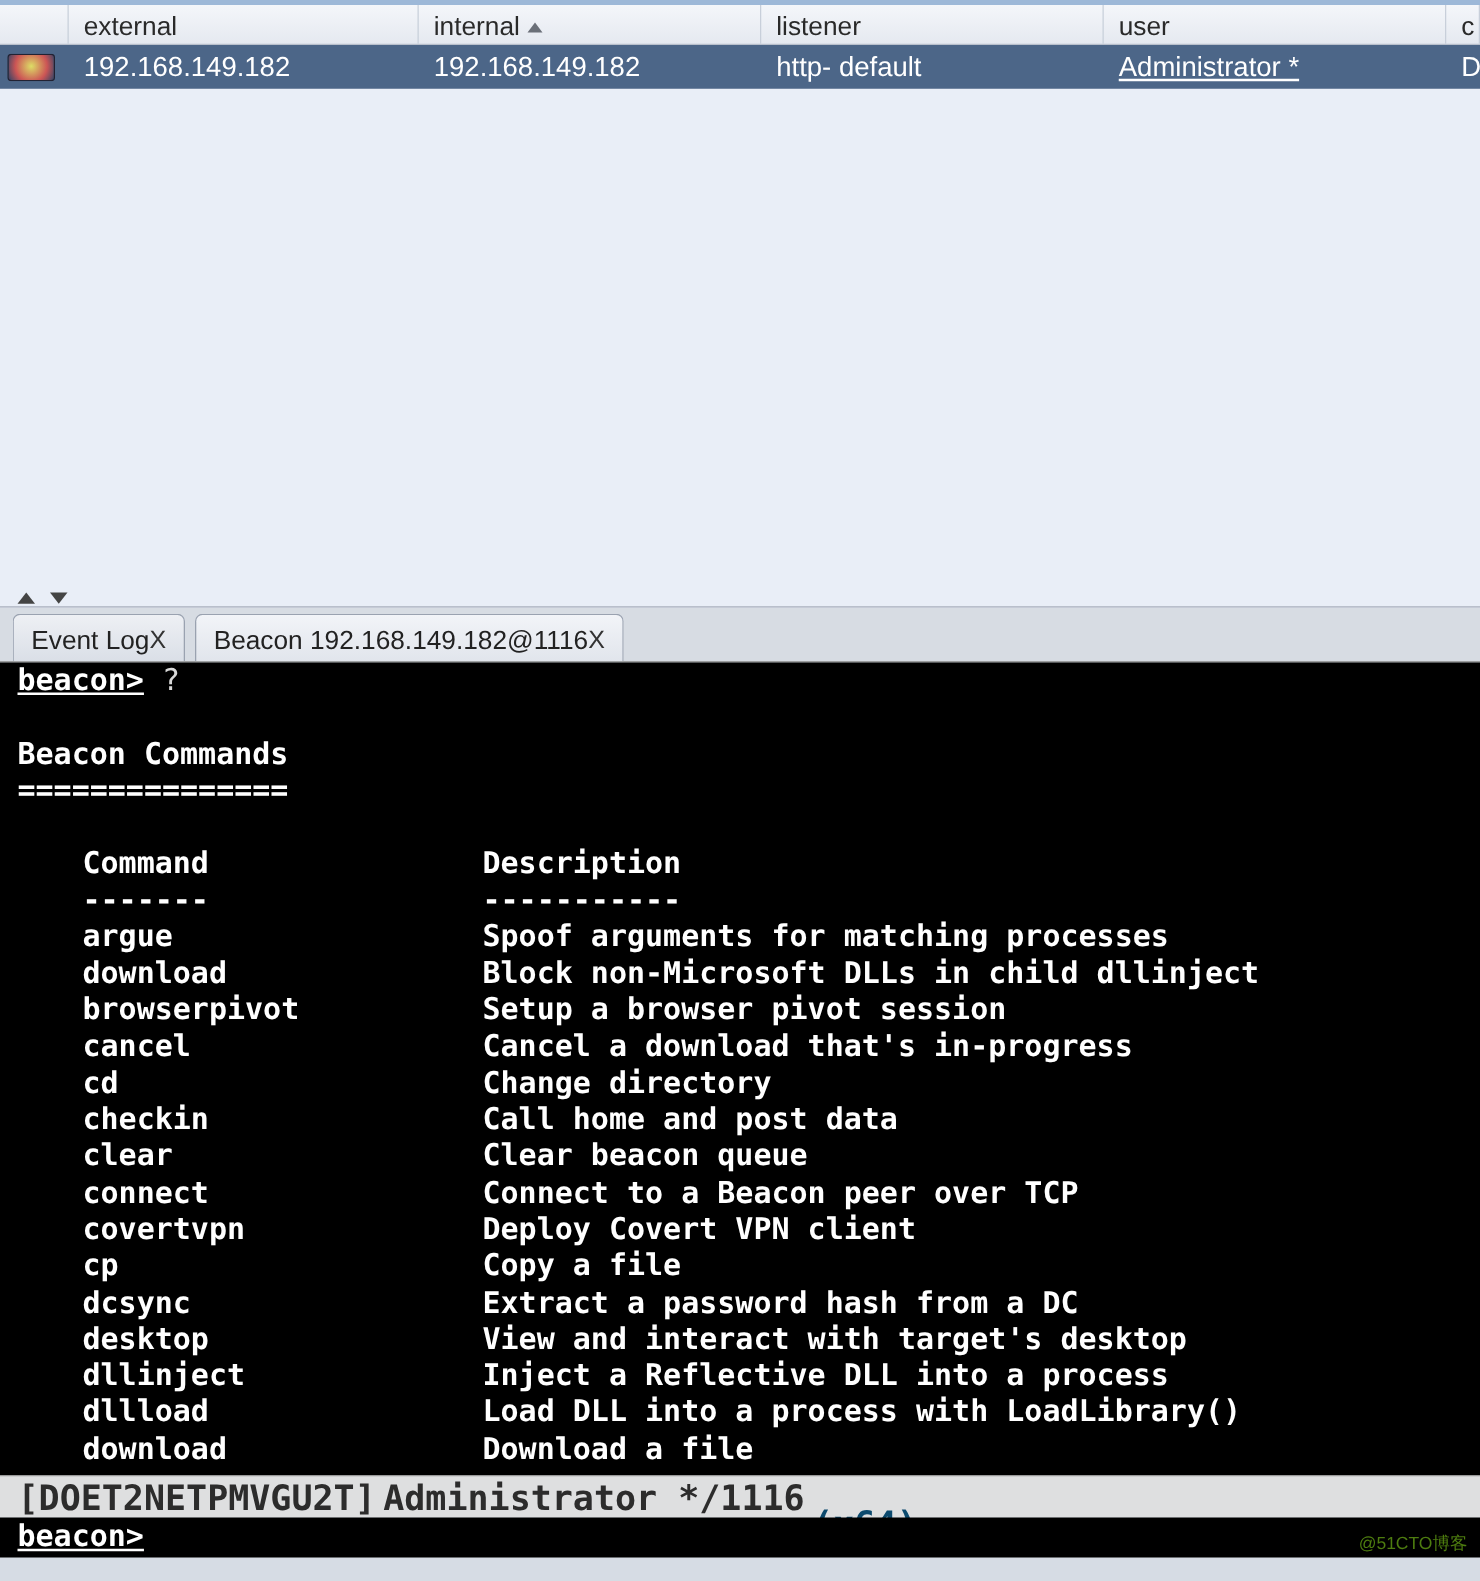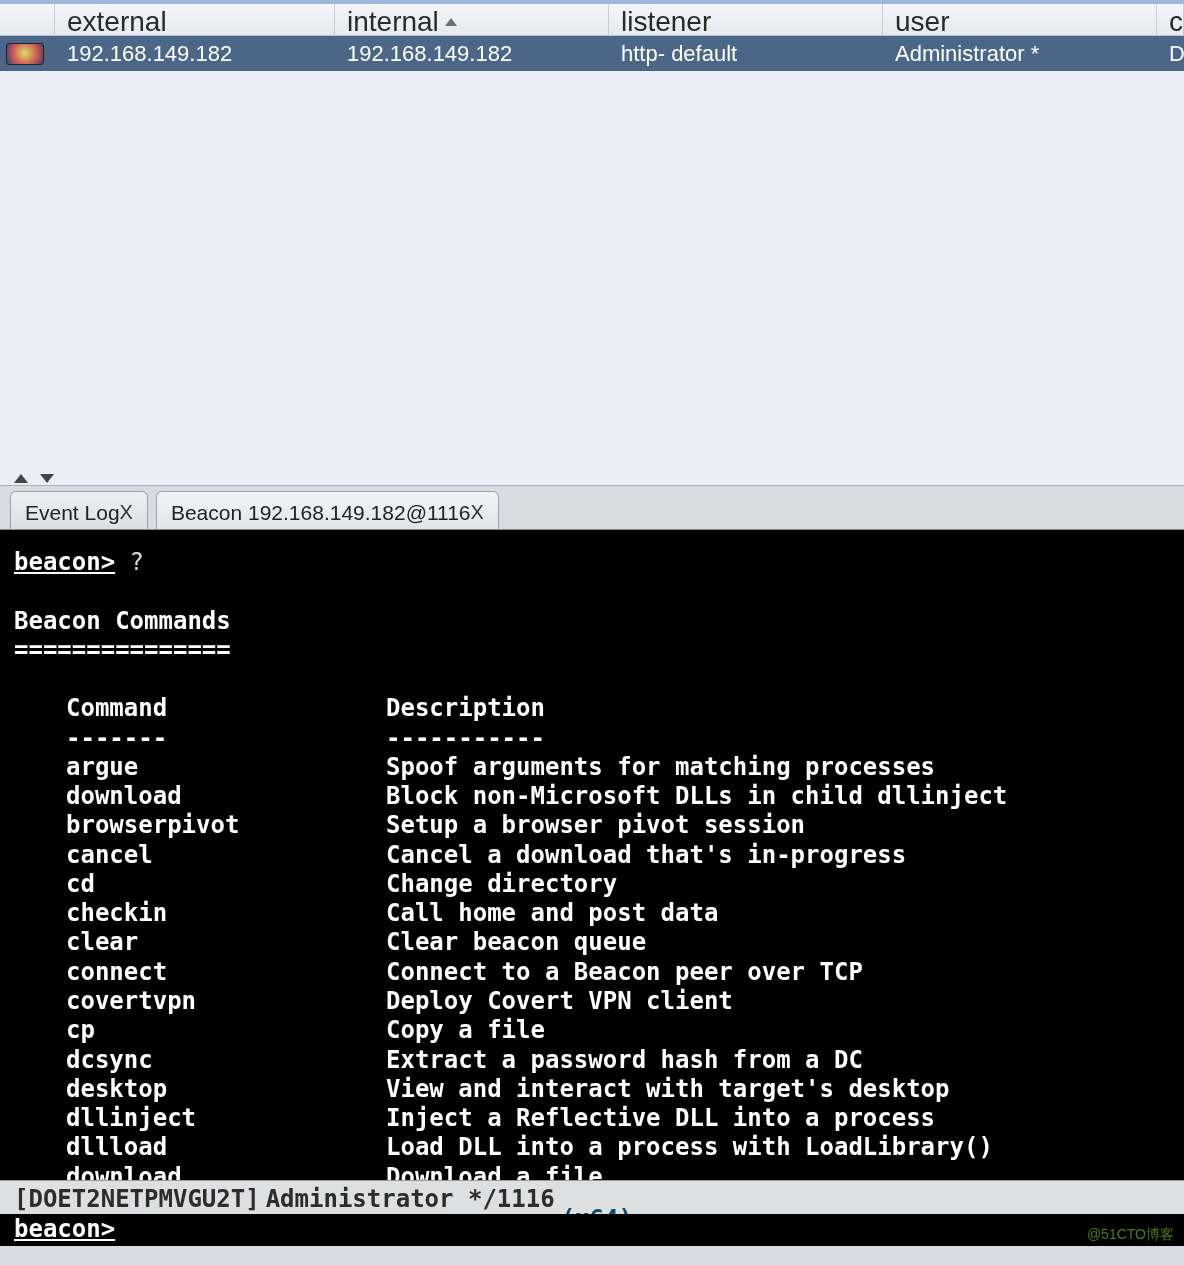--- a/index.html
+++ b/index.html
@@ -23,21 +23,21 @@
     display: flex;
     height: 36px;
     background: linear-gradient(#f4f6fa, #e5e9f0);
     border-top: 4px solid #9db8d8;
     border-bottom: 1px solid #b9c0cc;
   }
   .col-headers .hcell {
     border-right: 1px solid #c8cfda;
     padding: 4px 12px 0 12px;
     color: #2a2a2a;
-    font-size: 28px;
+    font-size: 21px;
     white-space: nowrap;
     overflow: hidden;
     display: flex;
     align-items: center;
     gap: 6px;
   }
   .hcell.icon-col { width: 55px; flex: 0 0 55px; }
   .hcell.c-ext  { width: 280px; flex: 0 0 280px; }
   .hcell.c-int  { width: 274px; flex: 0 0 274px; }
   .hcell.c-lis  { width: 274px; flex: 0 0 274px; }
@@ -61,21 +61,21 @@
   }
   .data-row .dcell {
     padding: 0 12px;
     white-space: nowrap;
     overflow: hidden;
   }
   .dcell.icon-col { width: 55px; flex: 0 0 55px; padding: 0 6px; }
   .dcell.c-ext  { width: 280px; flex: 0 0 280px; }
   .dcell.c-int  { width: 274px; flex: 0 0 274px; }
   .dcell.c-lis  { width: 274px; flex: 0 0 274px; }
-  .dcell.c-usr  { width: 274px; flex: 0 0 274px; }
+  .dcell.c-usr  { width: 274px; flex: 0 0 274px; text-decoration: underline; }
   .dcell.c-rest { flex: 1; }
 
   .beacon-icon {
     width: 38px; height: 22px;
     background: radial-gradient(circle at 50% 45%, #dd6, #c55 60%, #346 100%);
     border-radius: 3px;
     border: 1px solid #223;
   }
 
   .split-handles {
@@ -127,37 +127,37 @@
   .tab.inactive { background: linear-gradient(#eef0f4, #dadfe7); }
   .tab .close-x { font-size: 20px; color: #333; }
 
   
   .console {
     background: #000;
     color: #d9d9d9;
     font-family: "Menlo", "DejaVu Sans Mono", "Consolas", monospace;
     font-size: 24px;
     line-height: 1.22;
-    padding: 18px 14px 0 14px;
+    padding: 0 14px 0 14px;
     height: 650px;
     overflow: hidden;
     white-space: pre;
   }
   .console b { color: #fff; font-weight: bold; }
   .console .u { text-decoration: underline; }
   .cmd-col { display: inline-block; width: 320px; }
   .indent { display: inline-block; width: 52px; }
 
   
   .status-bar {
     background: #dedfe0;
     border-top: 1px solid #999;
     height: 34px;
     font-family: "Menlo", monospace;
-    font-size: 24px;
+    font-size: 28px;
     font-weight: bold;
     color: #2c2c2c;
     padding: 2px 10px 0 14px;
     display: flex;
     align-items: center;
     gap: 6px;
     position: relative;
   }
   .status-bar .arch { color: #0c4a6e; margin-top: 41px; }
 

